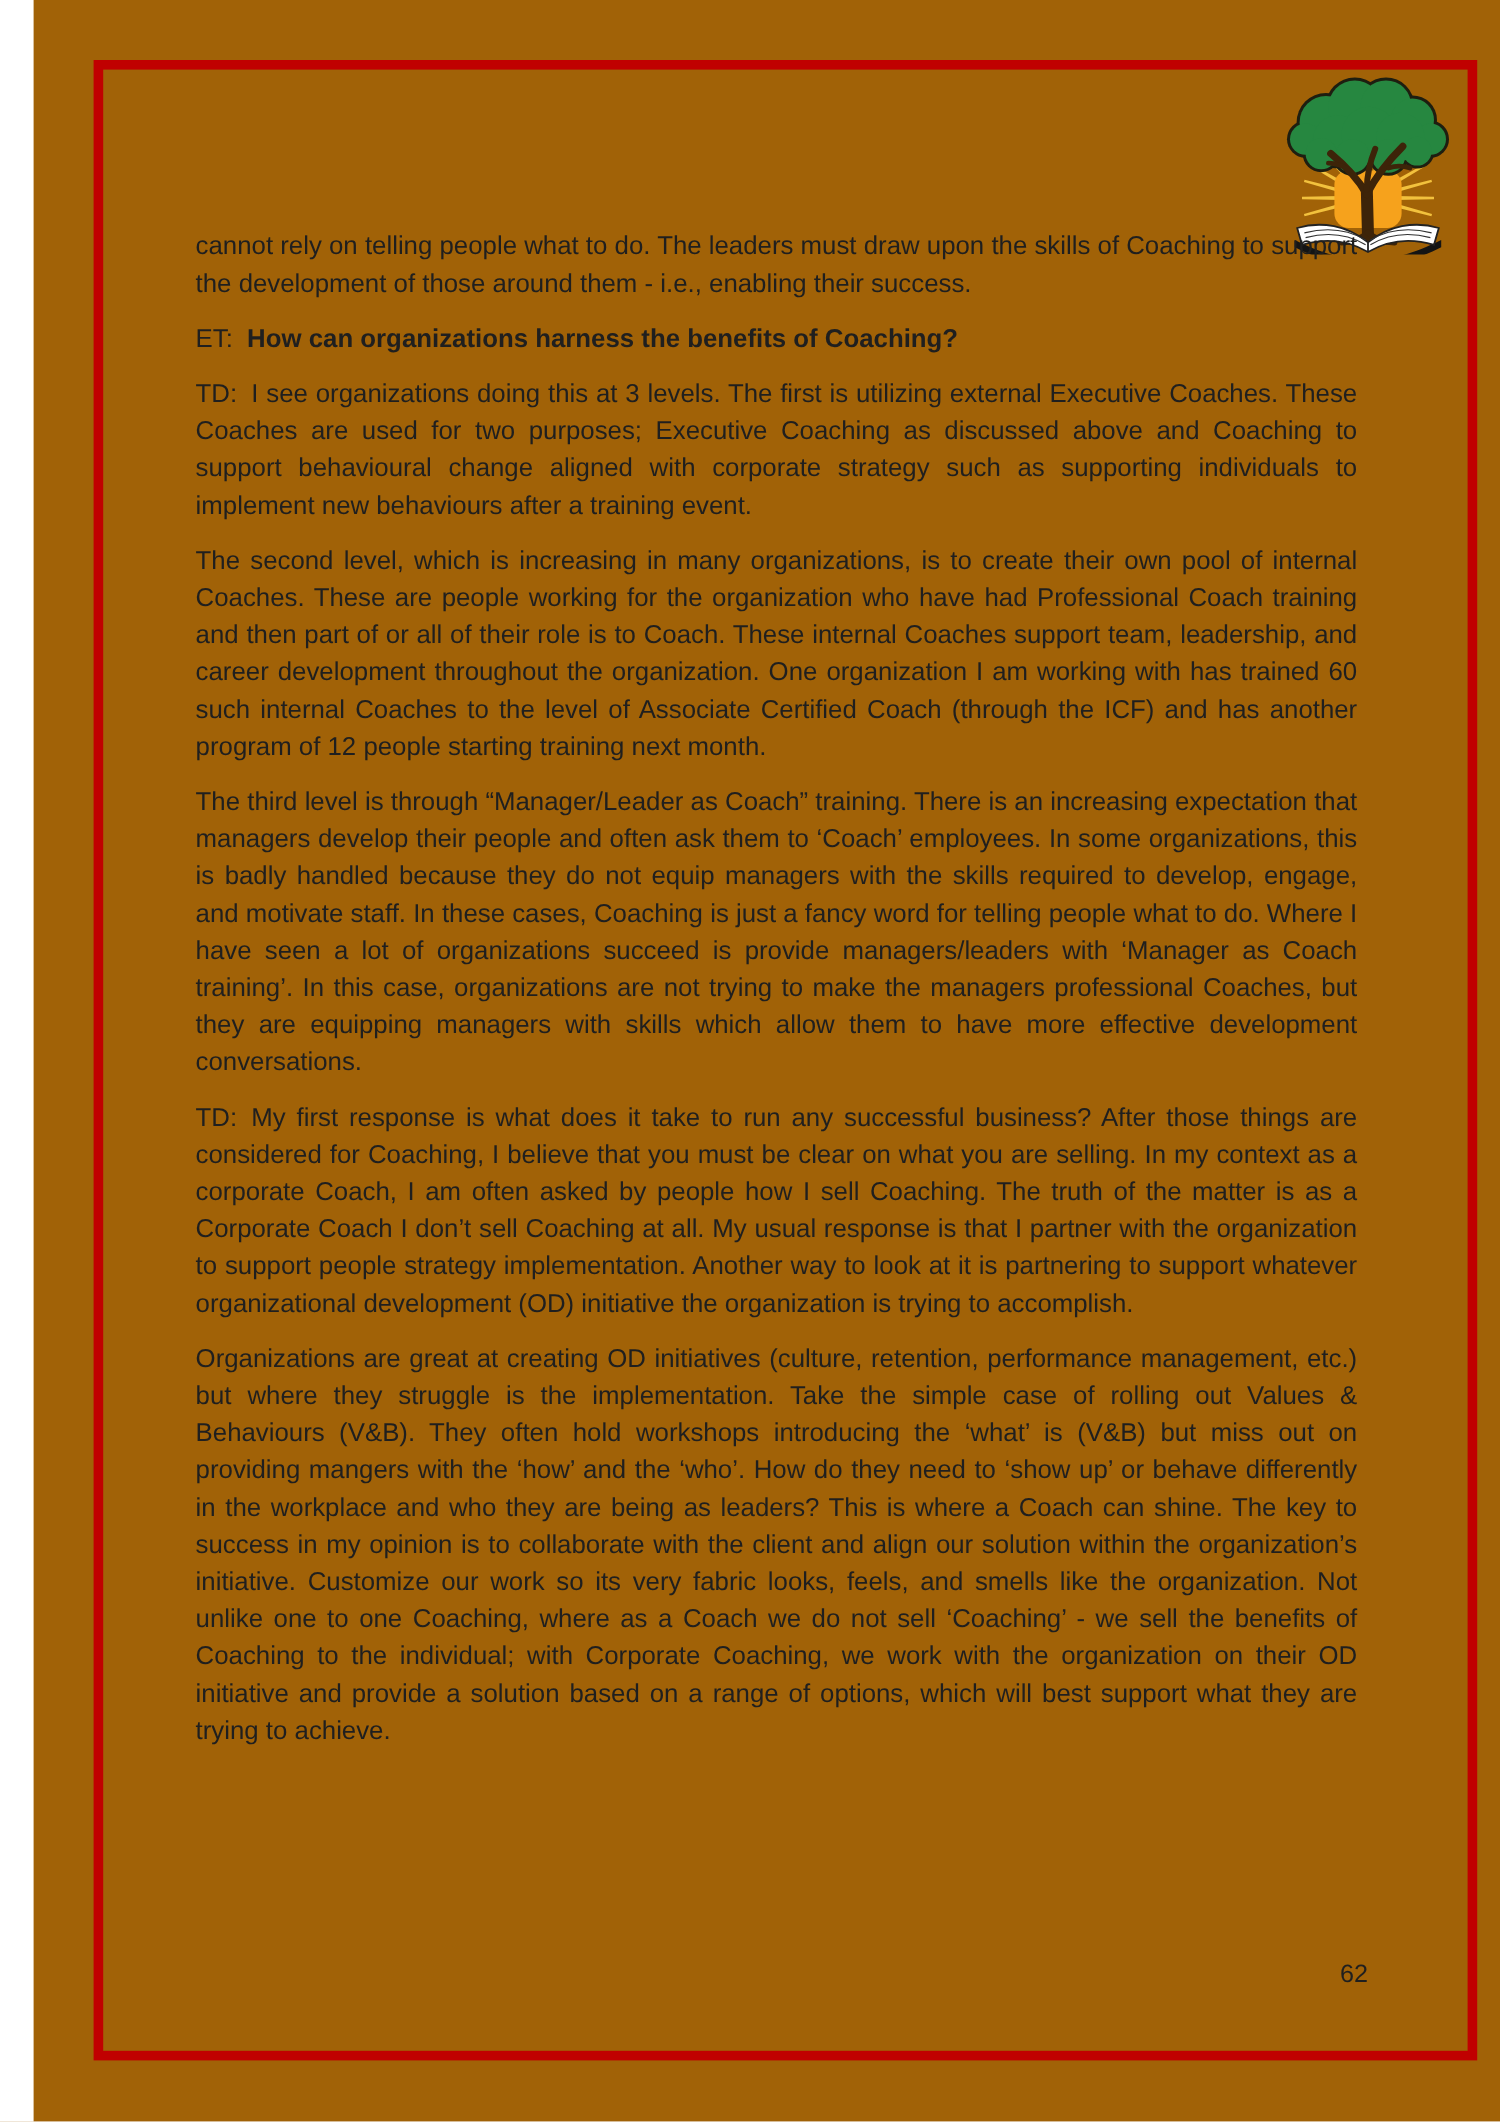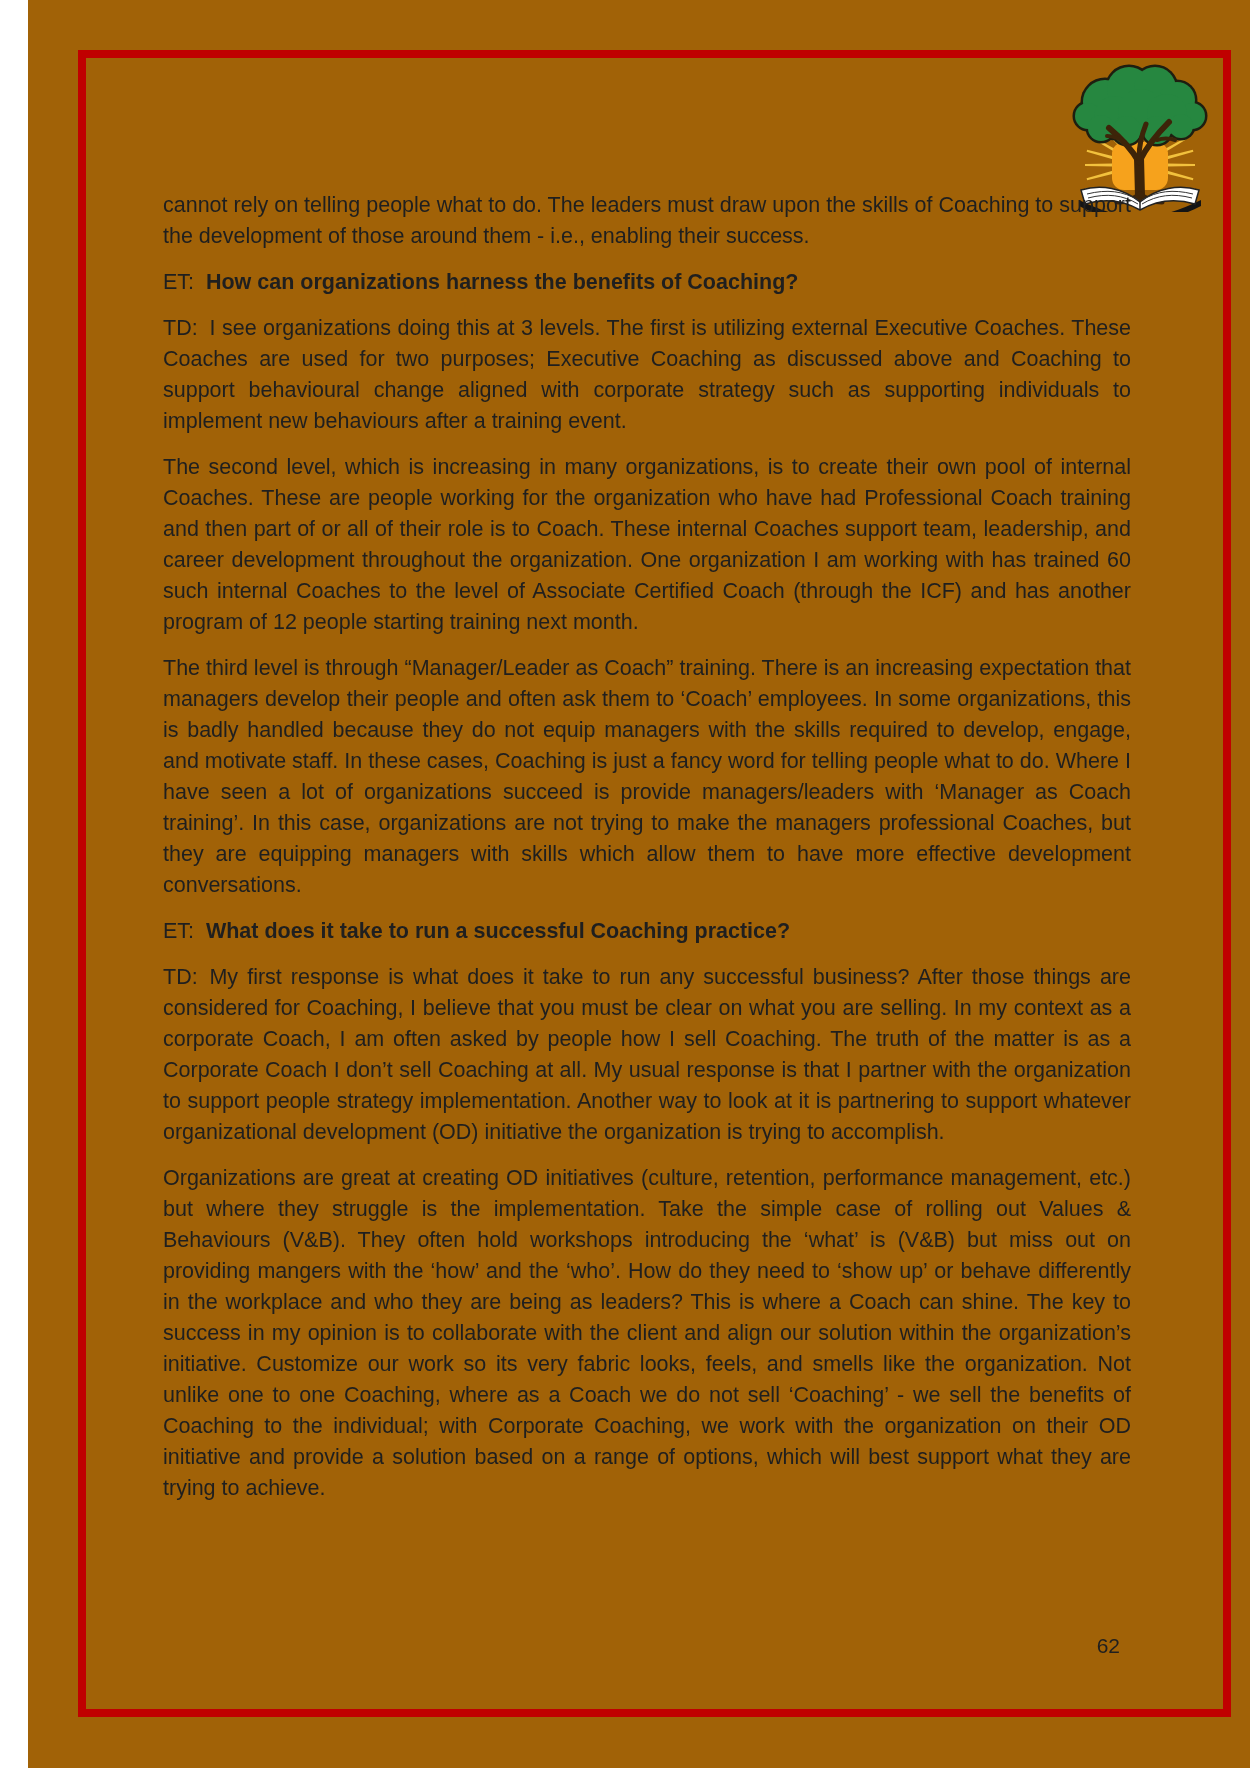--- a/index.html
+++ b/index.html
@@ -30,21 +30,21 @@
     width: 968px;
     color: #1f1f1f;
     font-size: 21.5px;
     line-height: 31px;
   }
   .para { margin: 0 0 15px 0; text-align: justify; }
   .para.heading { font-weight: bold; }
   .speaker { font-weight: normal; margin-right: 0.55em; }
   .page-number {
     position: absolute;
-    left: 124px; top: 1634px;
+    left: 144px; top: 1634px;
     width: 968px;
     text-align: right;
     font-size: 21px;
     color: #1f1f1f;
   }
 </style>
 </head>
 <body>
 
 <div class="page">
@@ -128,20 +128,19 @@
       </g>
     </svg>
   </div>
 
   <main class="content">
       <p class="para body">cannot rely on telling people what to do. The leaders must draw upon the skills of Coaching to support the development of those around them - i.e., enabling their success.</p>
       <p class="para heading"><span class="speaker">ET:</span>How can organizations harness the benefits of Coaching?</p>
       <p class="para body"><span class="speaker">TD:</span>I see organizations doing this at 3 levels. The first is utilizing external Executive Coaches. These Coaches are used for two purposes; Executive Coaching as discussed above and Coaching to support behavioural change aligned with corporate strategy such as supporting individuals to implement new behaviours after a training event.</p>
       <p class="para body">The second level, which is increasing in many organizations, is to create their own pool of internal Coaches. These are people working for the organization who have had Professional Coach training and then part of or all of their role is to Coach. These internal Coaches support team, leadership, and career development throughout the organization. One organization I am working with has trained 60 such internal Coaches to the level of Associate Certified Coach (through the ICF) and has another program of 12 people starting training next month.</p>
       <p class="para body">The third level is through “Manager/Leader as Coach” training. There is an increasing expectation that managers develop their people and often ask them to ‘Coach’ employees. In some organizations, this is badly handled because they do not equip managers with the skills required to develop, engage, and motivate staff. In these cases, Coaching is just a fancy word for telling people what to do. Where I have seen a lot of organizations succeed is provide managers/leaders with ‘Manager as Coach training’. In this case, organizations are not trying to make the managers professional Coaches, but they are equipping managers with skills which allow them to have more effective development conversations.</p>
-      <p class="para heading"><span class="speaker">ET:</span>What does it take to run a successful Coaching practice?</p>
       <p class="para body"><span class="speaker">TD:</span>My first response is what does it take to run any successful business? After those things are considered for Coaching, I believe that you must be clear on what you are selling. In my context as a corporate Coach, I am often asked by people how I sell Coaching. The truth of the matter is as a Corporate Coach I don’t sell Coaching at all. My usual response is that I partner with the organization to support people strategy implementation. Another way to look at it is partnering to support whatever organizational development (OD) initiative the organization is trying to accomplish.</p>
       <p class="para body">Organizations are great at creating OD initiatives (culture, retention, performance management, etc.) but where they struggle is the implementation. Take the simple case of rolling out Values &amp; Behaviours (V&amp;B). They often hold workshops introducing the ‘what’ is (V&amp;B) but miss out on providing mangers with the ‘how’ and the ‘who’. How do they need to ‘show up’ or behave differently in the workplace and who they are being as leaders? This is where a Coach can shine. The key to success in my opinion is to collaborate with the client and align our solution within the organization’s initiative. Customize our work so its very fabric looks, feels, and smells like the organization. Not unlike one to one Coaching, where as a Coach we do not sell ‘Coaching’ - we sell the benefits of Coaching to the individual; with Corporate Coaching, we work with the organization on their OD initiative and provide a solution based on a range of options, which will best support what they are trying to achieve.</p>
     </main>
 
   <div class="page-number">62</div>
 
 </div>
 
 </body></html>

